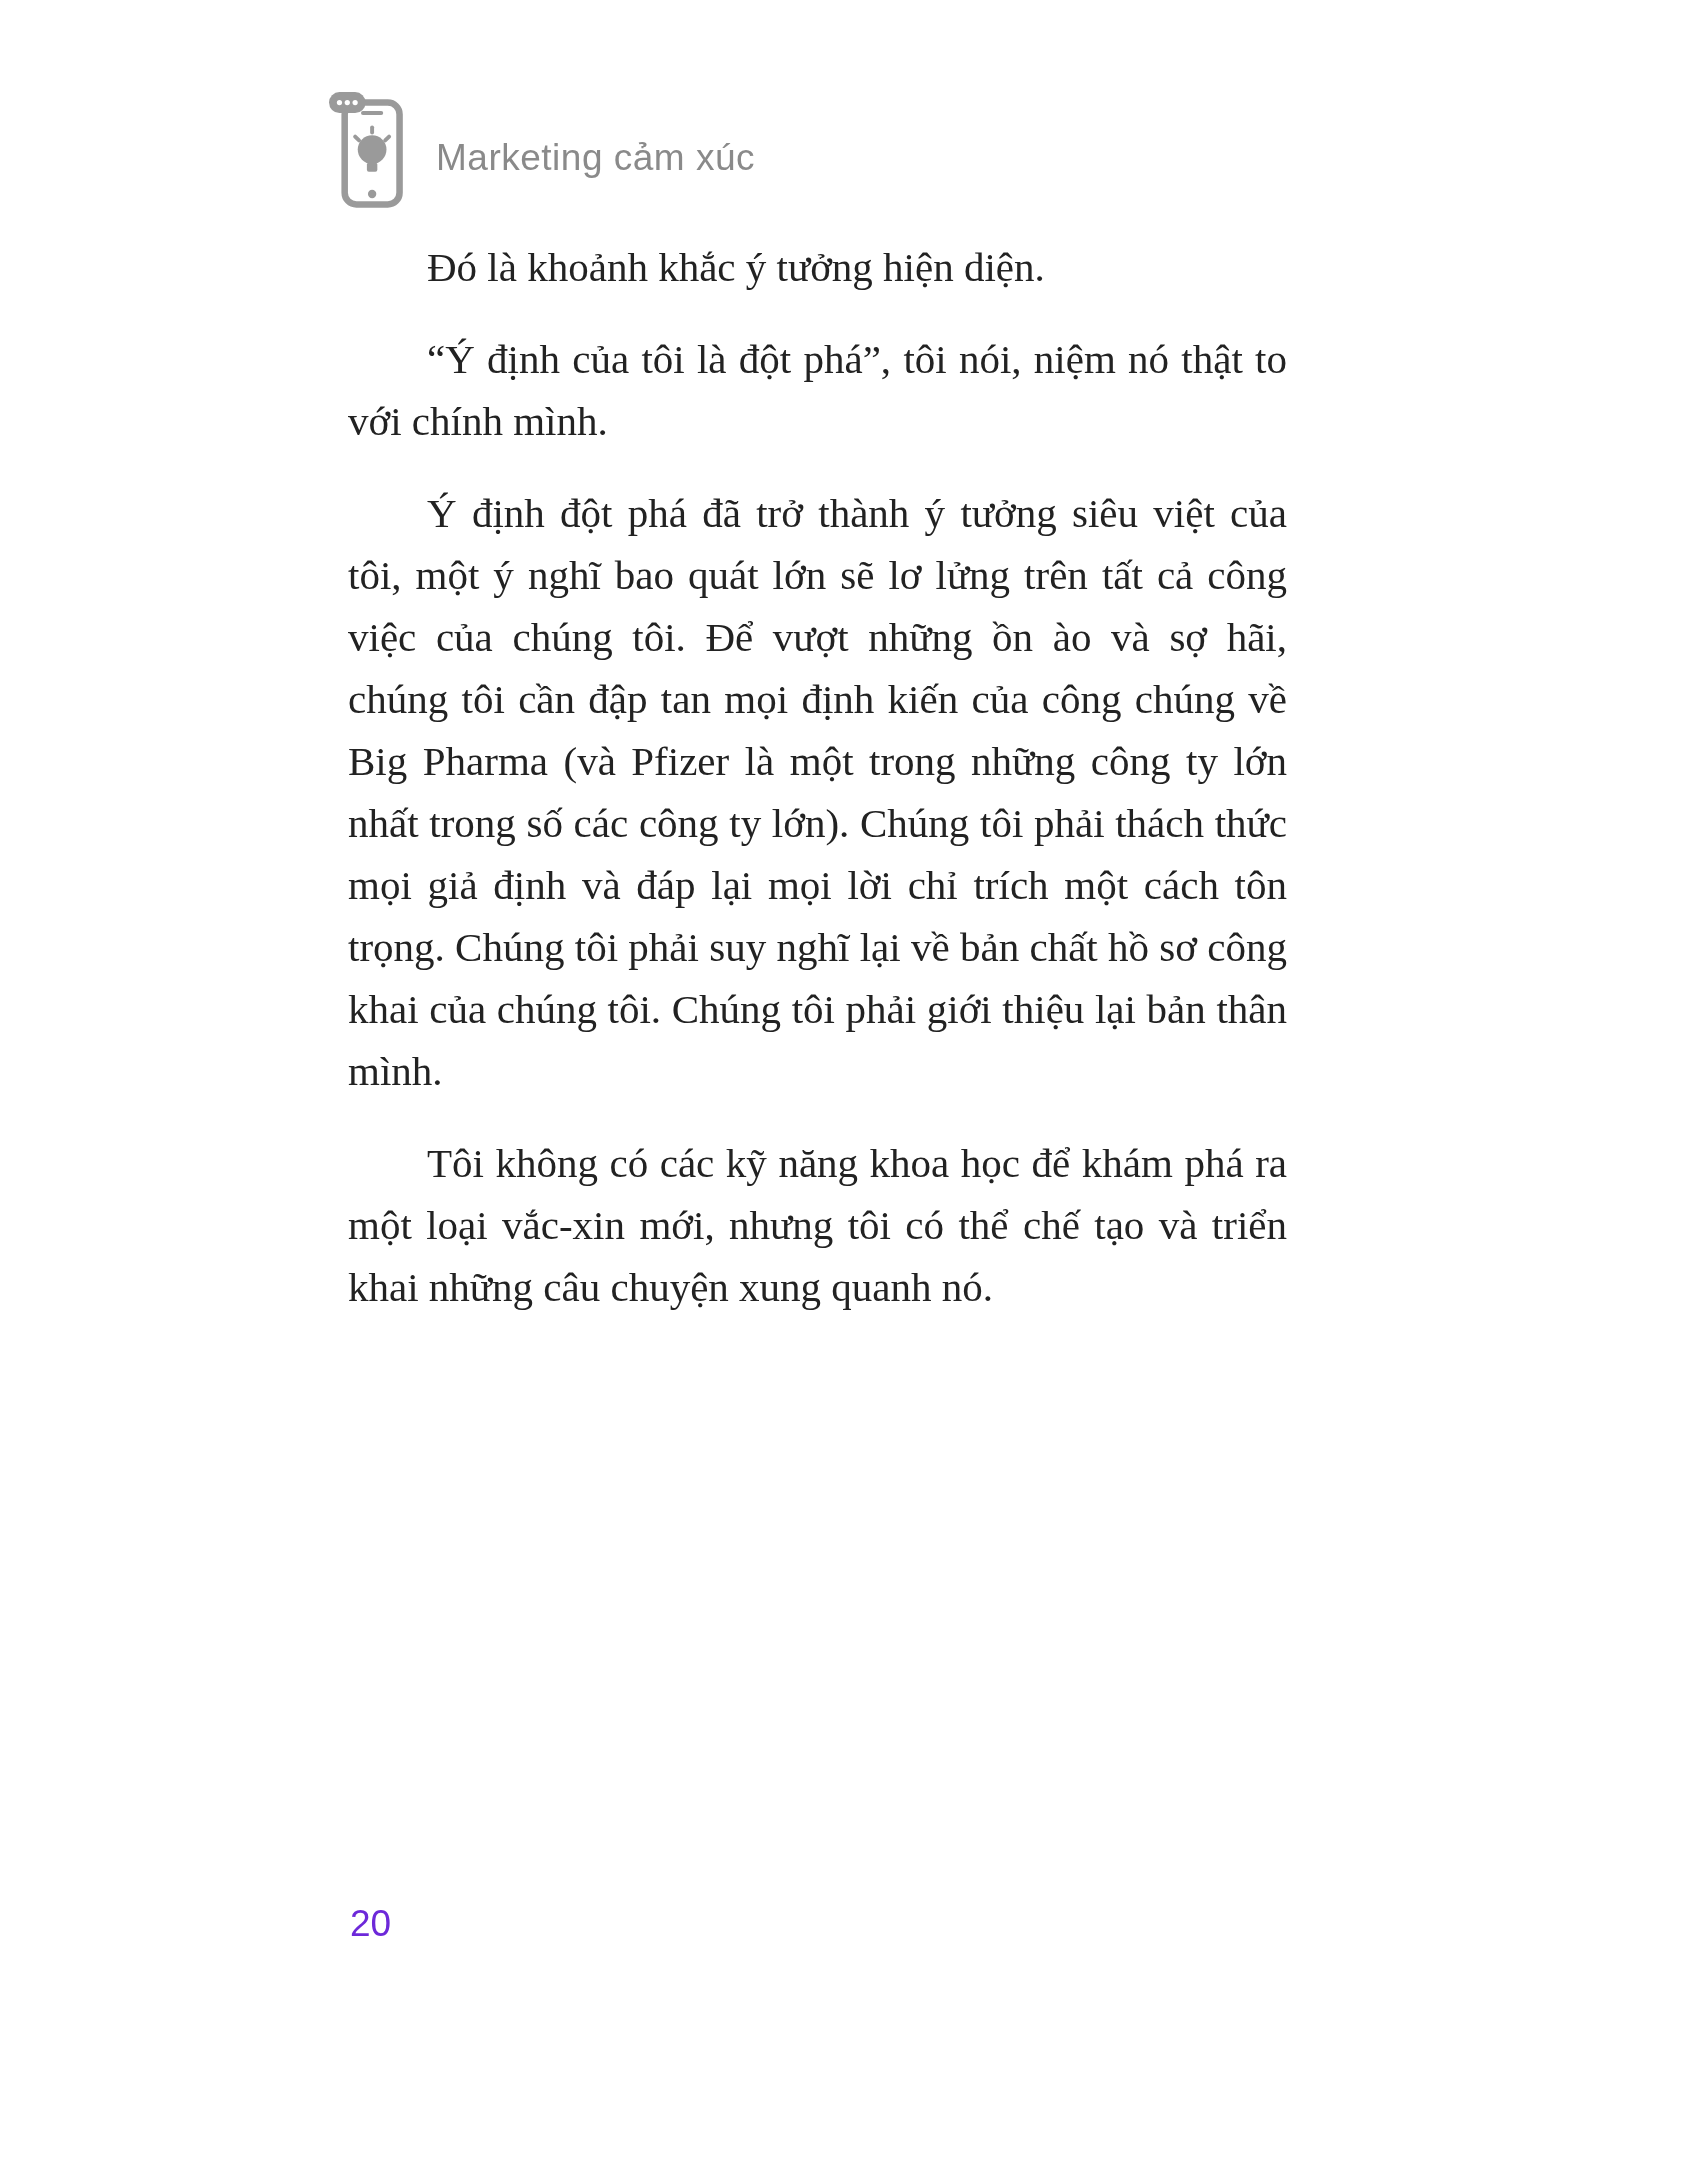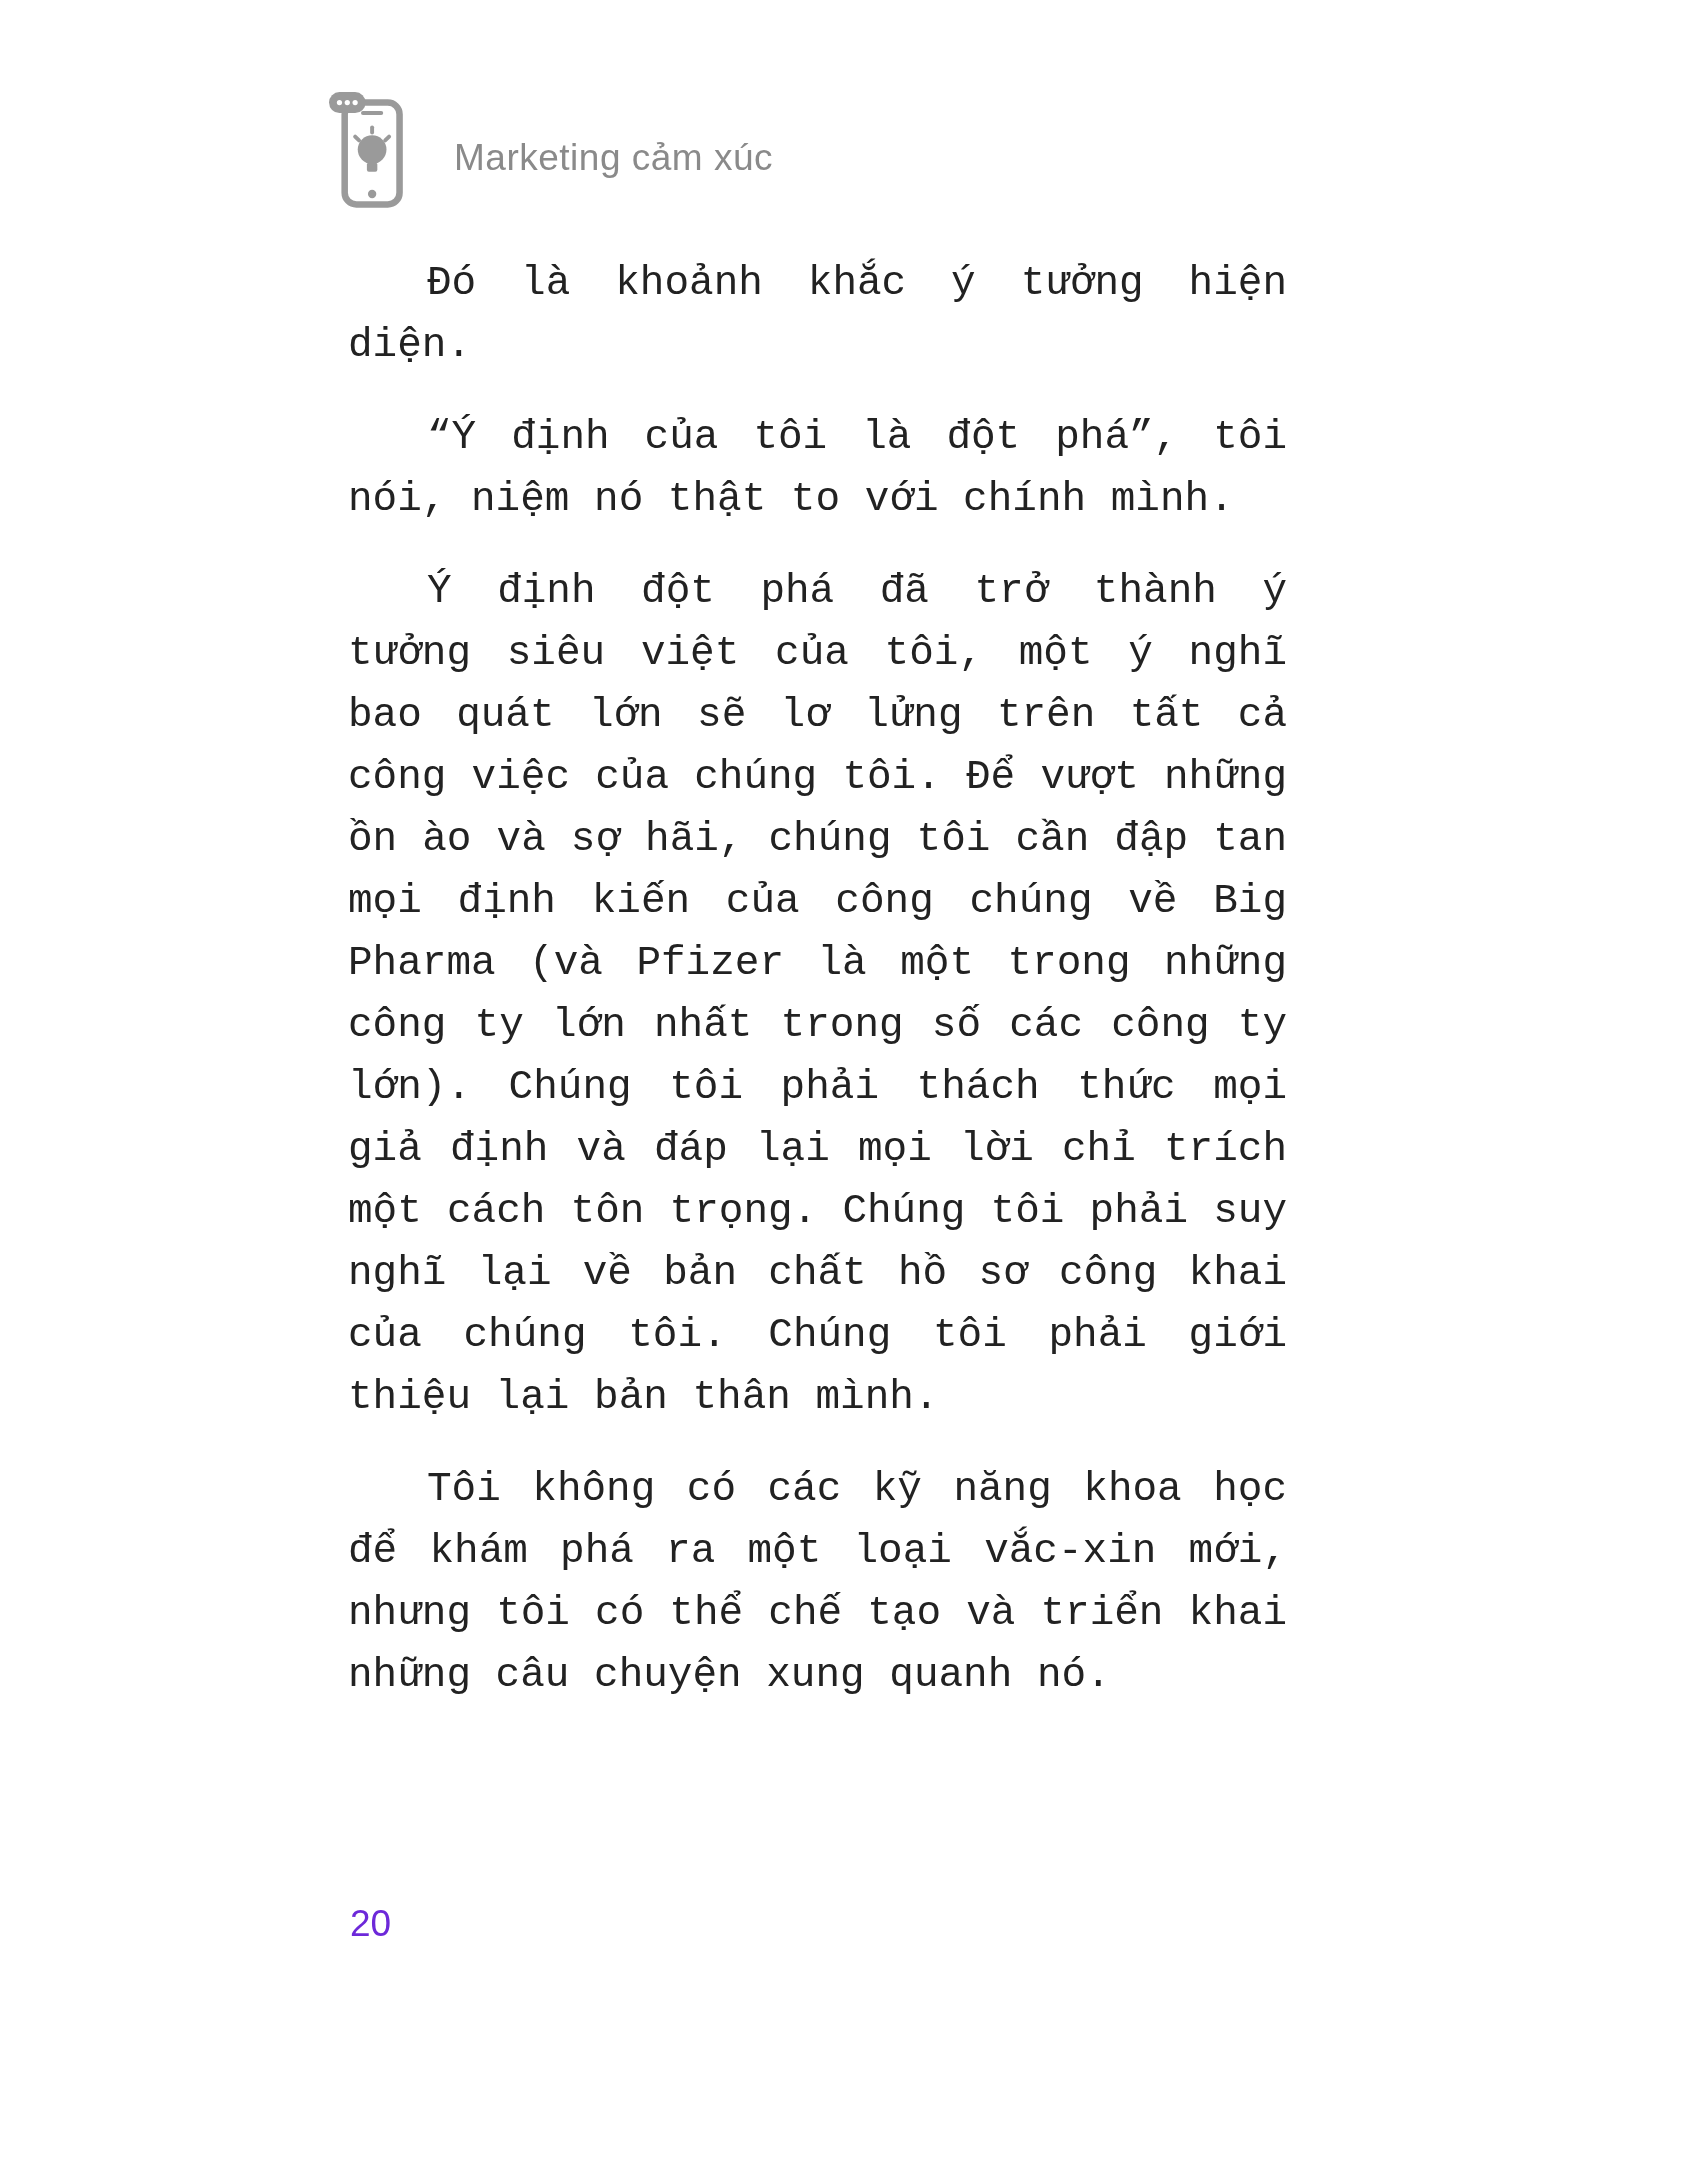--- a/index.html
+++ b/index.html
@@ -16,21 +16,21 @@
     font-family: "Liberation Serif", "DejaVu Serif", serif;
     color: #1e1e1e;
   }
   
   .running-header {
     position: absolute;
     left: 329px;
     top: 91px;
     display: flex;
     align-items: center;
-    gap: 44px;
+    gap: 26px;
   }
   .header-icon {
     width: 81px;
     height: 125px;
     flex: 0 0 auto;
   }
   .header-title {
     font-family: "Liberation Sans", "DejaVu Sans", sans-serif;
     font-size: 37px;
     color: #8a8a8a;
@@ -42,23 +42,22 @@
     position: absolute;
     left: 348px;
     top: 236px;
     width: 939px;
     font-size: 41px;
     line-height: 62px;
     text-align: justify;
     color: #222222;
   }
   .body-text p {
-    margin: 16px 0 30px 0;
+    margin: 0 0 30px 0;
     text-indent: 79px;
-    font-family: Liberation Mono, monospace;
   }
   
   .page-number {
     position: absolute;
     left: 350px;
     top: 1903px;
     font-family: "Liberation Sans", "DejaVu Sans", sans-serif;
     font-size: 37px;
     color: #6d28d9;
   }

